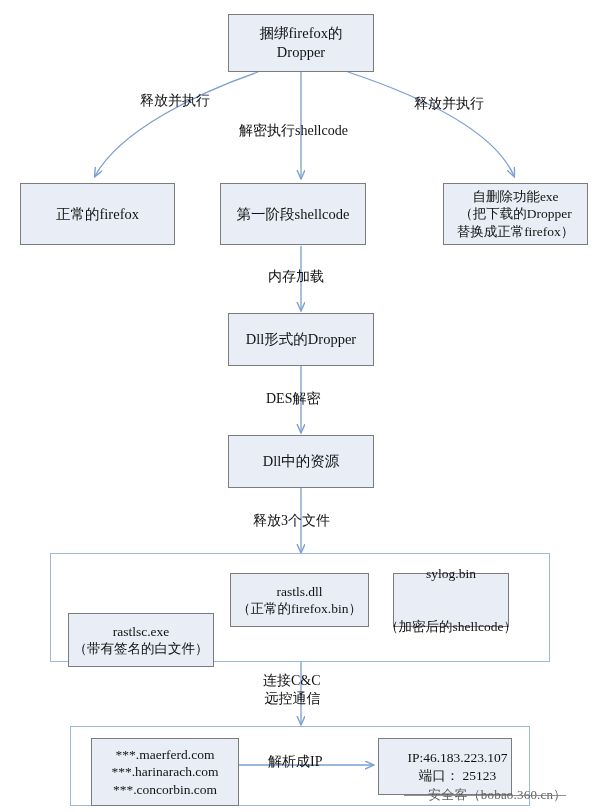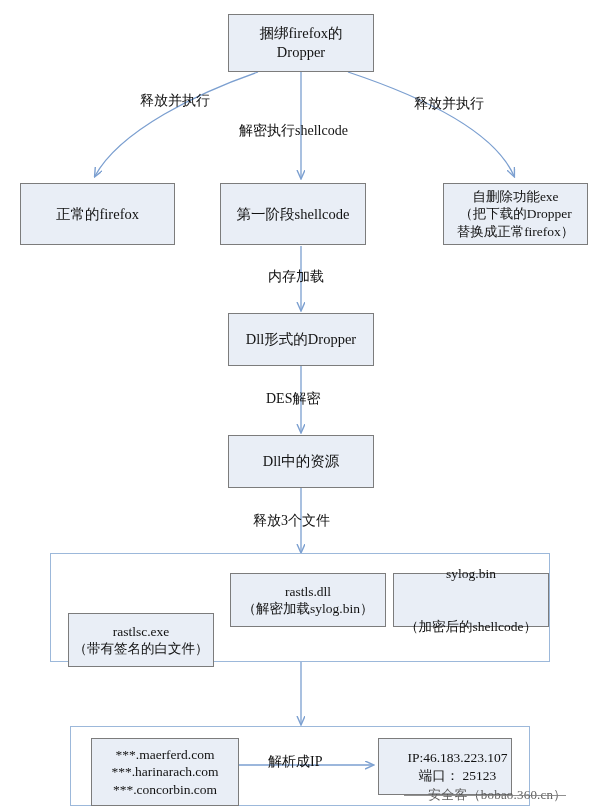--- a/index.html
+++ b/index.html
@@ -134,26 +134,26 @@
     <span class="line">Dll中的资源</span>
   </div>
 
   <div class="group-box" style="left:50px; top:553px; width:500px; height:109px;"></div>
 
   <div class="node" style="left:68px; top:573px; width:146px; height:54px; font-size:13.5px;margin-top:40px;">
     <span class="line">rastlsc.exe</span>
     <span class="line">（带有签名的白文件）</span>
   </div>
 
-  <div class="node" style="left:230px; top:573px; width:156px; height:54px; font-size:13.5px;">
+  <div class="node" style="left:230px; top:573px; width:139px; height:54px; font-size:13.5px;">
     <span class="line">rastls.dll</span>
-    <span class="line">（解密加载sylog.bin）</span>
-  </div>
-
-  <div class="node" style="left:393px; top:573px; width:156px; height:54px; font-size:13.5px;gap:36px;">
+    <span class="line">（正常的firefox.bin）</span>
+  </div>
+
+  <div class="node" style="left:393px; top:573px; width:116px; height:54px; font-size:13.5px;gap:36px;">
     <span class="line">sylog.bin</span>
     <span class="line">（加密后的shellcode）</span>
   </div>
 
   <div class="group-box" style="left:70px; top:726px; width:460px; height:80px;"></div>
 
   <div class="node" style="left:91px; top:738px; width:148px; height:68px; font-size:13.5px;">
     <span class="line">***.maerferd.com</span>
     <span class="line">***.harinarach.com</span>
     <span class="line">***.concorbin.com</span>
@@ -181,20 +181,24 @@
   </div>
 
   <div class="edge-label" style="left:266px; top:390px;">
     <span class="line">DES解密</span>
   </div>
 
   <div class="edge-label" style="left:253px; top:512px;">
     <span class="line">释放3个文件</span>
   </div>
 
+  <div class="edge-label" style="left:263px; top:672px; line-height:1.25;">
+    <span class="line">连接C&amp;C</span>
+    <span class="line">远控通信</span>
+  </div>
 
   <div class="edge-label" style="left:268px; top:753px;">
     <span class="line">解析成IP</span>
   </div>
 
   <div class="watermark" style="left:428px; top:786px;">安全客（bobao.360.cn）</div>
 
 </div>
 
 </body></html>

